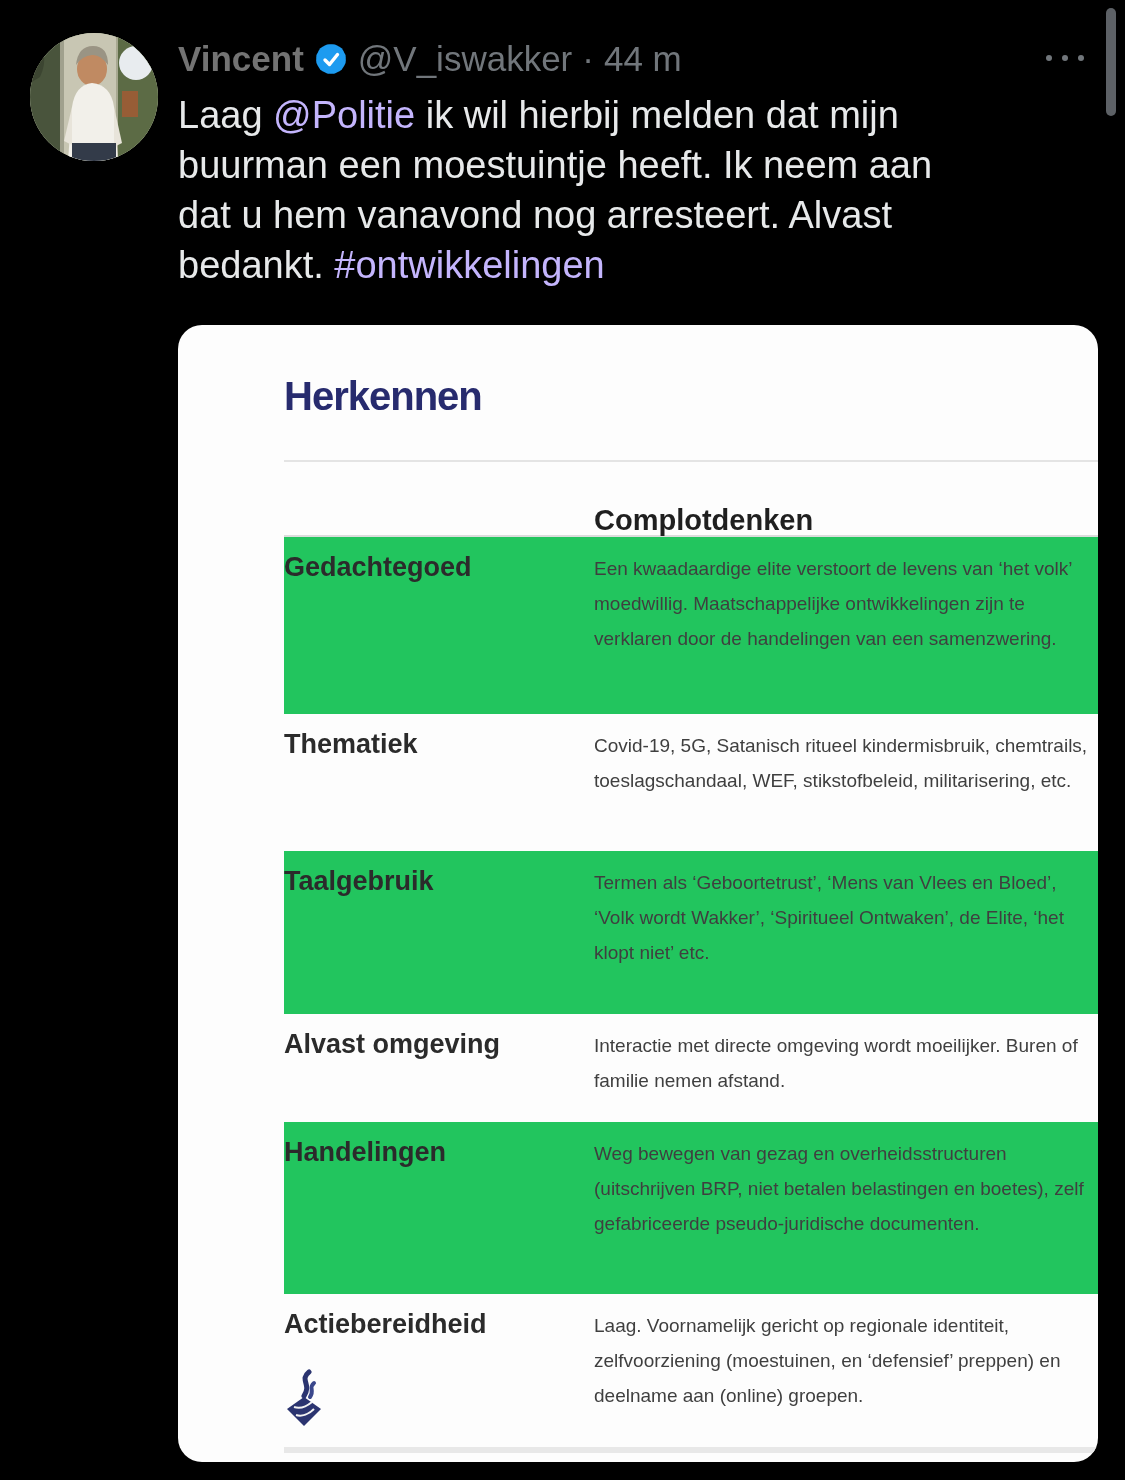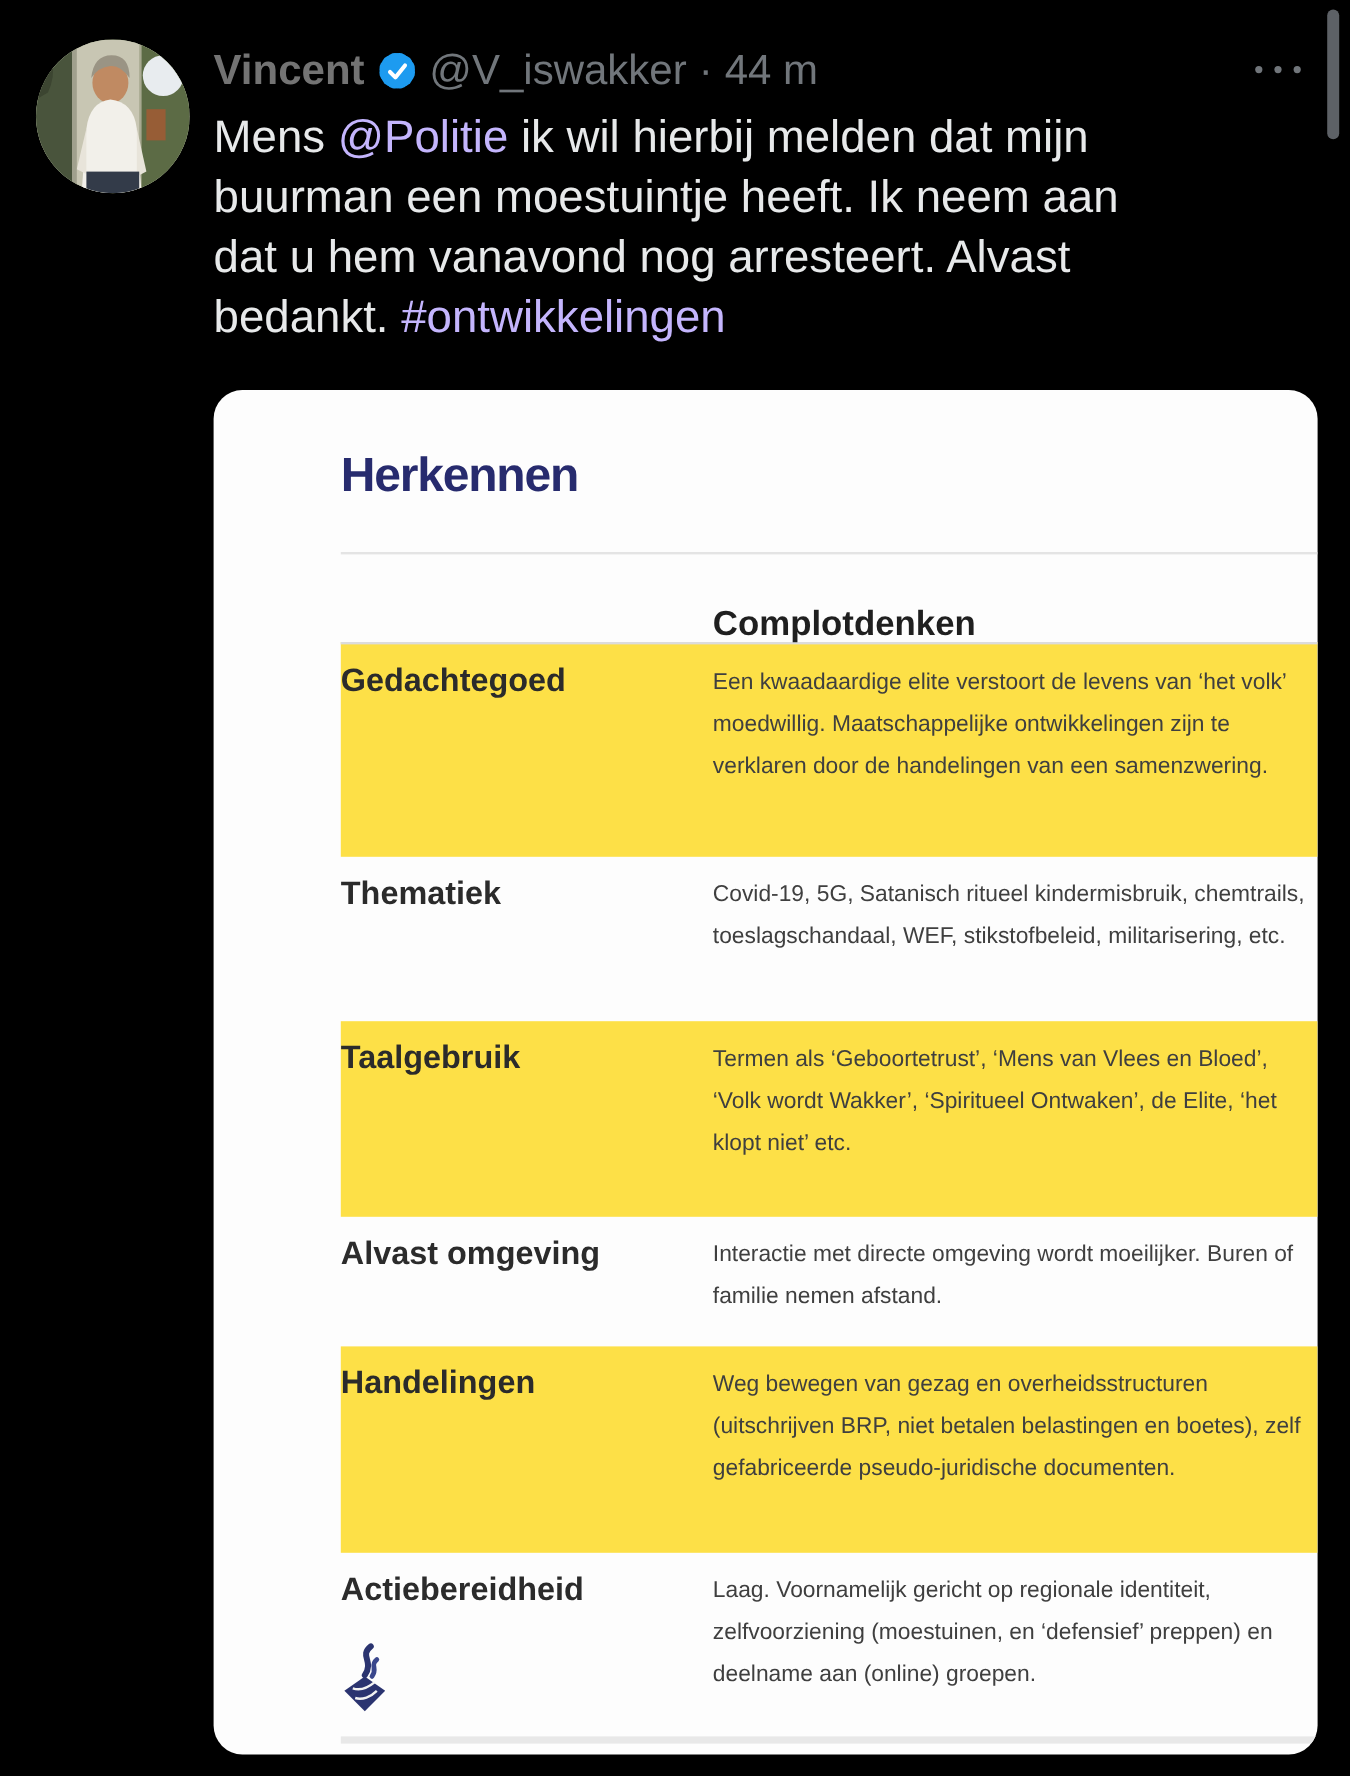--- a/index.html
+++ b/index.html
@@ -56,21 +56,21 @@
     color:#272b6e;letter-spacing:-1px;
   }
   .card-divider{margin:29px 0 0 106px;height:2px;background:#e4e4e4;}
   .trow{margin-left:106px;display:flex;}
   .trow-header{height:73px;align-items:flex-start;}
   .col-label{width:310px;flex:0 0 310px;padding-top:14px;
     font-size:27px;font-weight:700;color:#2b2b2b;line-height:33px;}
   .col-text{flex:1;padding:14px 8px 0 0;
     font-size:19px;line-height:35px;color:#3f3f3f;}
   .col-text.header{font-size:29px;font-weight:700;color:#1f1f1f;padding-top:12px;margin-top:29px;}
-  .trow.gray{background:#fde047;}
+  .trow.gray{background:#22c55e;}
   .trow.first-gray{border-top:2px solid #dcdcdc;}
   .r1{min-height:177px;}
   .r2{min-height:137px;}
   .r3{min-height:163px;}
   .r4{min-height:108px;}
   .r5{min-height:172px;}
   .r6{min-height:157px;}
   .politie-logo{margin:28px 0 0 0;display:block;}
   .next-row-edge{
     position:absolute;left:106px;right:0;top:1122px;height:6px;background:#e8e8e8;
@@ -114,21 +114,21 @@
 
 <div class="more">
     <b></b>
     <b></b>
     <b></b>
   </div>
 
 <div class="scrollbar"></div>
 
 <div class="tweet-text">
-  <div><span>Mens </span><span class="link">@Politie</span><span> ik wil hierbij melden dat mijn</span></div>
+  <div><span>Laag </span><span class="link">@Politie</span><span> ik wil hierbij melden dat mijn</span></div>
   <div>buurman een moestuintje heeft. Ik neem aan</div>
   <div>dat u hem vanavond nog arresteert. Alvast</div>
   <div><span>bedankt. </span><span class="link">#ontwikkelingen</span></div>
 </div>
 
 <div class="card">
   <div class="card-title">Herkennen</div>
   <div class="card-divider"></div>
 
   <div class="trow trow-header">

